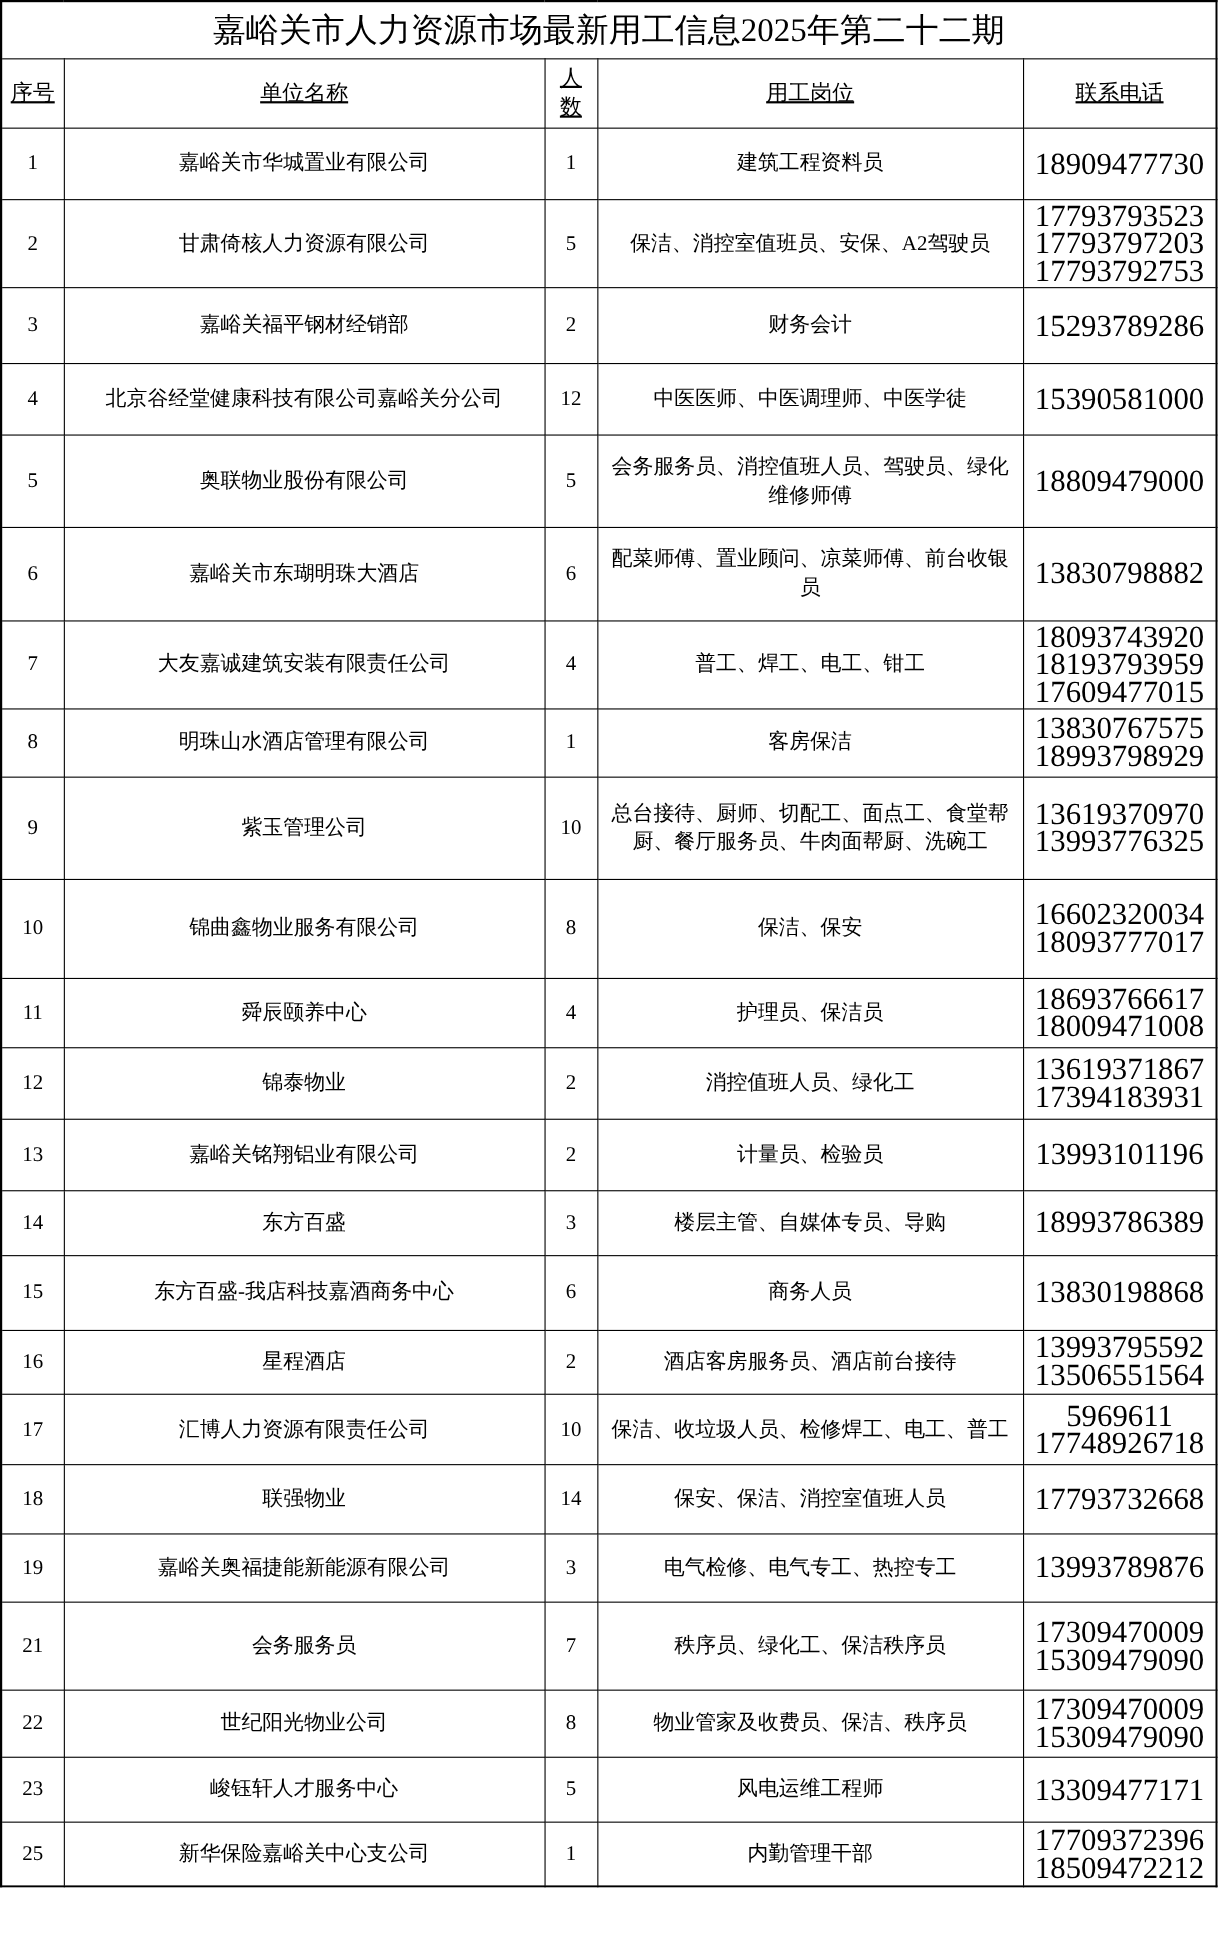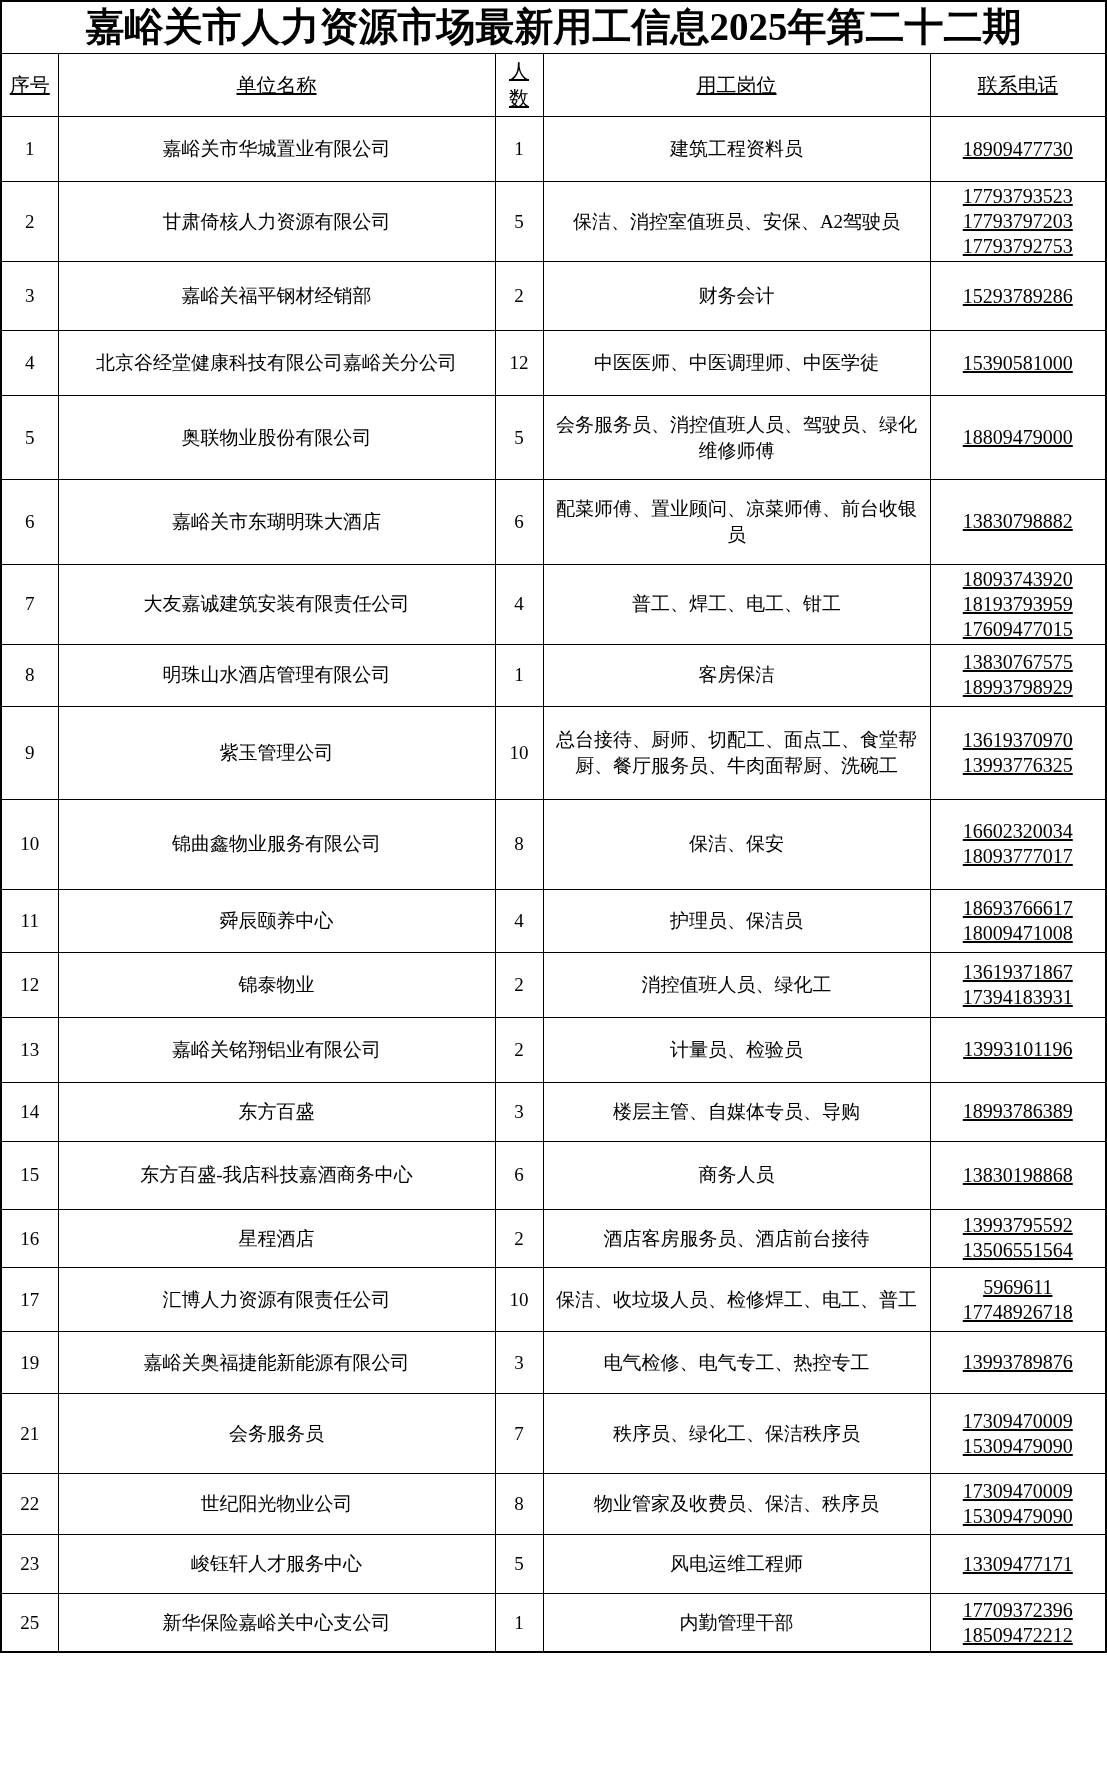--- a/index.html
+++ b/index.html
@@ -29,32 +29,32 @@
     border: 1px solid #000000;
     text-align: center;
     vertical-align: middle;
     font-weight: normal;
     padding: 2px 4px;
     font-size: 19px;
     line-height: 1.35;
     overflow: hidden;
   }
   th.title-cell {
-    font-size: 39px;
-    font-weight: bold;
+    font-size: 30px;
+    font-weight: normal;
     height: 51px;
     line-height: 1.1;
     letter-spacing: 0px;
     padding: 0;
   }
   tr.header-row { height: 63px; text-decoration: underline; }
   tr.header-row th { font-size: 20px; }
 
   td.positions-cell { padding: 16px 6px; margin-left: 45px; }
-  td.phone-cell { font-size: 20px; text-decoration: underline; }
+  td.phone-cell { font-size: 28px; }
   .phone-line { line-height: 25px; }
 </style>
 </head>
 <body>
 
 <table class="job-table">
   <colgroup>
     <col class="c-no">
     <col class="c-company">
     <col class="c-count">
@@ -231,20 +231,29 @@
       <tr style="height: 64px;">
         <td>17</td>
         <td>汇博人力资源有限责任公司</td>
         <td>10</td>
         <td class="positions-cell">保洁、收垃圾人员、检修焊工、电工、普工</td>
         <td class="phone-cell">
           <div class="phone-line">5969611</div>
           <div class="phone-line">17748926718</div>
         </td>
       </tr>
+      <tr style="height: 63px;">
+        <td>18</td>
+        <td>联强物业</td>
+        <td>14</td>
+        <td class="positions-cell">保安、保洁、消控室值班人员</td>
+        <td class="phone-cell">
+          <div class="phone-line">17793732668</div>
+        </td>
+      </tr>
       <tr style="height: 62px;">
         <td>19</td>
         <td>嘉峪关奥福捷能新能源有限公司</td>
         <td>3</td>
         <td class="positions-cell">电气检修、电气专工、热控专工</td>
         <td class="phone-cell">
           <div class="phone-line">13993789876</div>
         </td>
       </tr>
       <tr style="height: 80px;">

